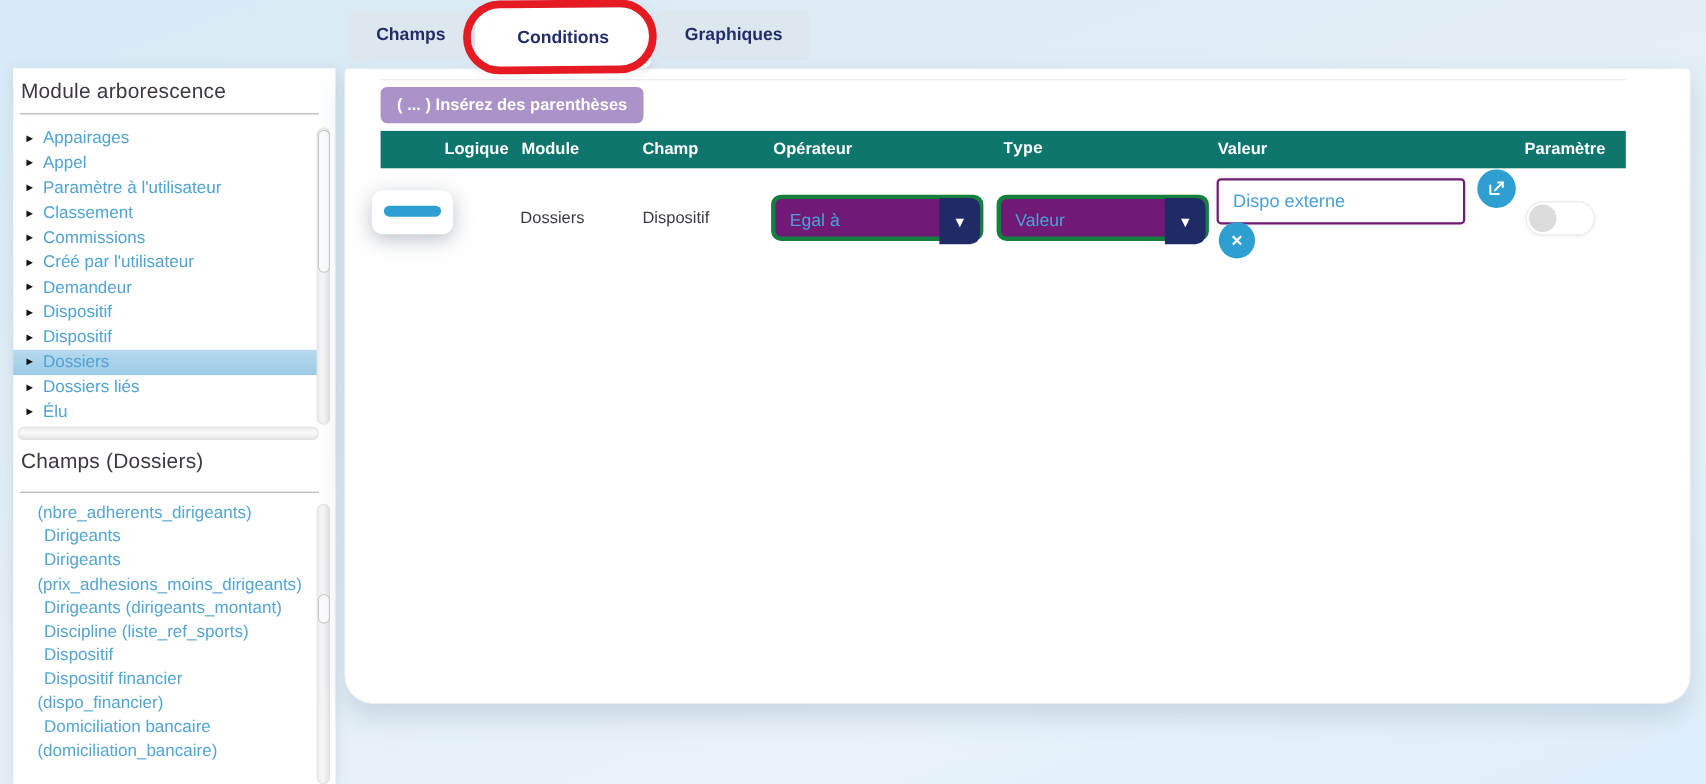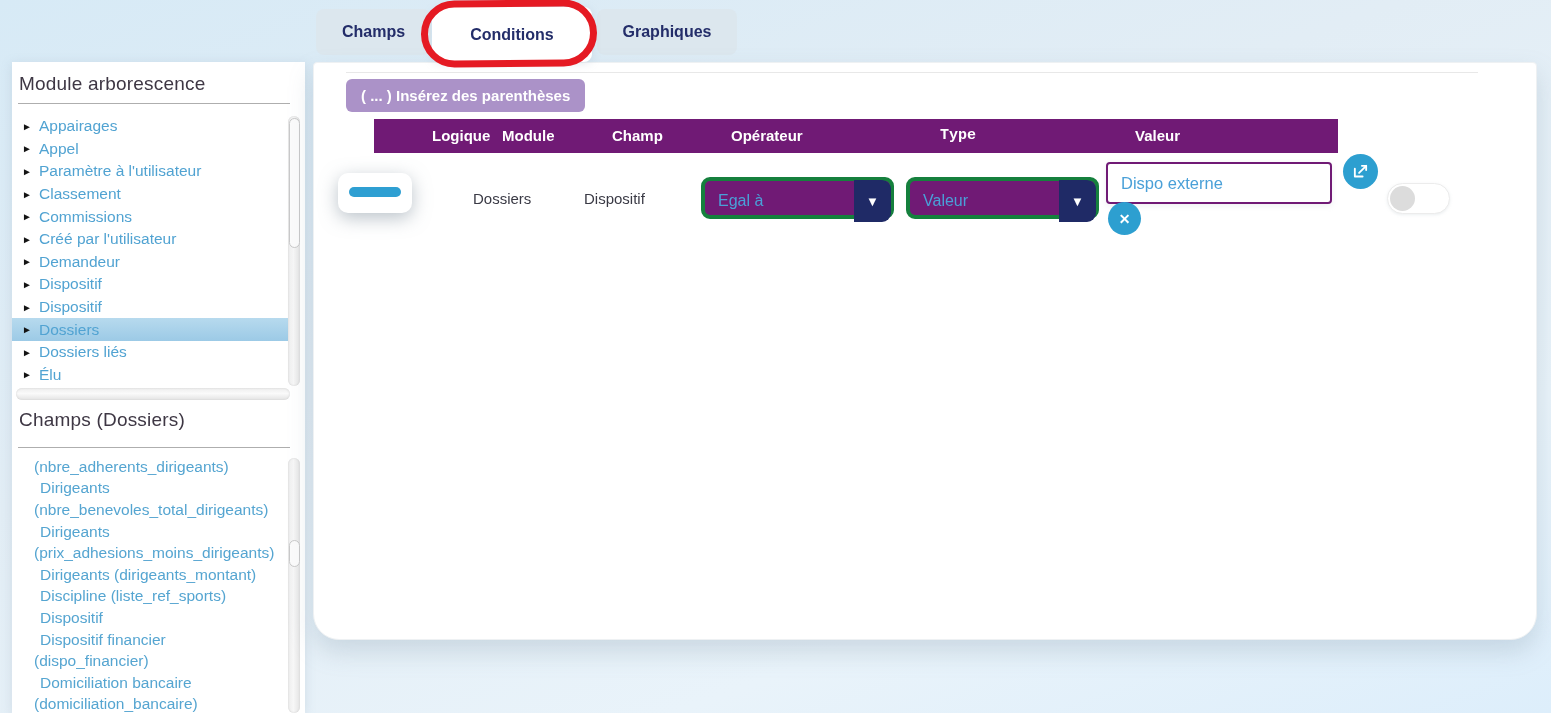--- a/index.html
+++ b/index.html
@@ -42,21 +42,21 @@
             background:linear-gradient(180deg,#ededed,#fafafa 45%,#e4e4e4); box-shadow:inset 0 0 2px #cfcfcf; }
 
   
   .main-panel { position:absolute; left:313px; top:62px; width:1224px; height:578px; background:#fff;
                 border:1px solid #eef1f3; border-radius:4px 4px 26px 26px;
                 box-shadow:0 12px 24px rgba(130,150,170,.28); }
   .panel-topline { position:absolute; left:32px; top:9px; width:1132px; height:1px; background:#e8e8e8; }
   .paren-btn { position:absolute; left:32px; top:16px; height:33px; padding:0 15px; border:none;
                background:#ab92c8; color:#fff; font-weight:bold; font-size:15px; border-radius:6px;
                font-family:"Liberation Sans",sans-serif; cursor:pointer; }
-  .grid-header { position:absolute; left:32px; top:56px; width:964px; height:34px; background:#701a75;margin-left:28px; }
+  .grid-header { position:absolute; left:32px; top:56px; width:1132px; height:34px; background:#0f766e; }
   .grid-header span { position:absolute; top:8px; color:#fff; font-weight:bold; font-size:15px; }
 
   .drag-glow { position:absolute; left:24px; top:110px; width:74px; height:40px; background:#fff;
                border-radius:10px; box-shadow:0 5px 18px rgba(120,135,150,.5); }
   .logic-dash { position:absolute; left:35px; top:124px; width:52px; height:10px; border-radius:5px; background:#2e9fd2; }
   .cell-text { position:absolute; top:127px; font-size:15px; color:#3a3a45; }
 
   .dd { position:absolute; top:114px; width:193px; height:42px; background:#701a75;
         border:4px solid #15803d; border-radius:9px; cursor:pointer; }
   .dd-value { position:absolute; left:13px; top:0; height:40px; display:flex; align-items:center;
@@ -150,21 +150,20 @@
     <div class="vthumb" style="top:2px; height:130px;"></div>
   </div>
   <div class="htrack" style="left:4px; top:326px; width:274px;"></div>
 
   <div class="side-title" style="top:347px;">Champs (Dossiers)</div>
   <div class="side-hr" style="top:385px;"></div>
 
   <div class="fieldlist">
     <div class="field-line">(nbre_adherents_dirigeants)</div>
     <div class="field-line indent">Dirigeants</div>
-    <div class="field-line">(nbre_benevoles_total_dirigeants)</div>
     <div class="field-line indent">Dirigeants</div>
     <div class="field-line">(prix_adhesions_moins_dirigeants)</div>
     <div class="field-line indent">Dirigeants  (dirigeants_montant)</div>
     <div class="field-line indent">Discipline (liste_ref_sports)</div>
     <div class="field-line indent">Dispositif</div>
     <div class="field-line indent">Dispositif financier</div>
     <div class="field-line">(dispo_financier)</div>
     <div class="field-line indent">Domiciliation bancaire</div>
     <div class="field-line">(domiciliation_bancaire)</div>
   </div>

